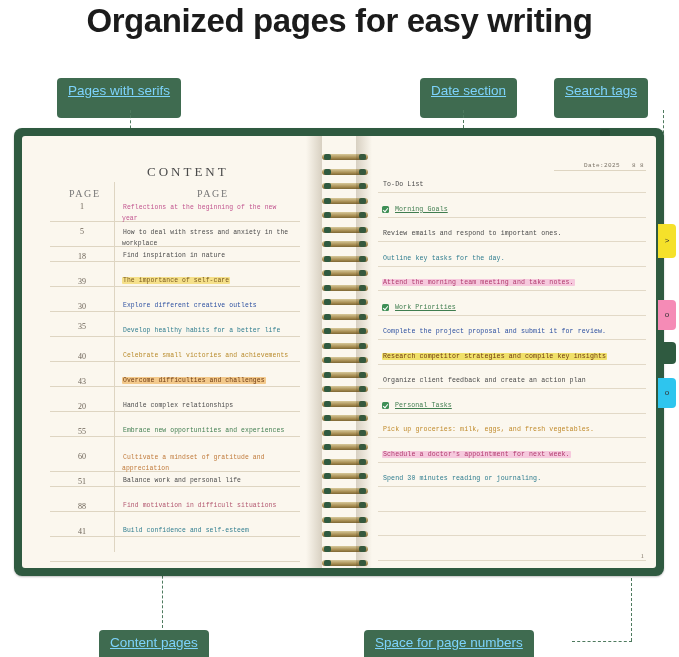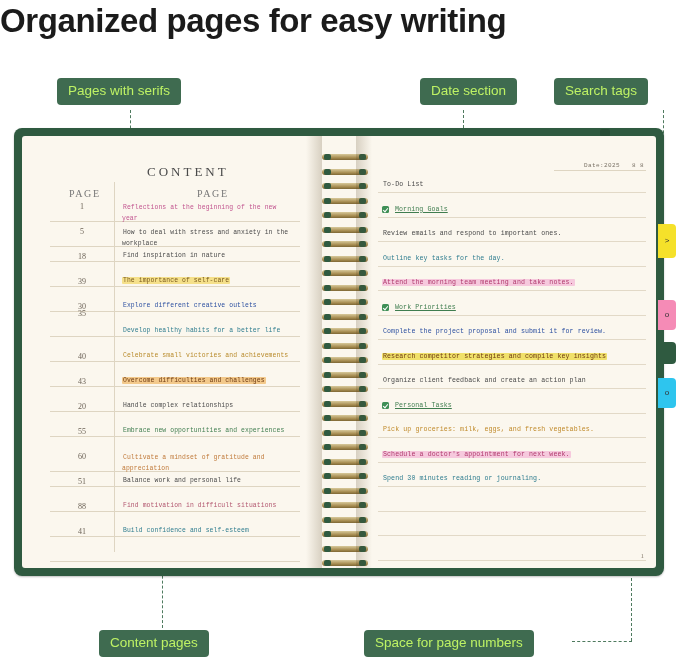--- a/index.html
+++ b/index.html
@@ -14,37 +14,39 @@
     position: relative;
     overflow: hidden;
   }
 
   
   .headline {
     position: absolute;
     top: 2px;
     left: 0;
     width: 679px;
+    text-align: center;
     font-size: 33px;
     font-weight: bold;
     color: #1b1b1b;
     letter-spacing: -0.4px;
     white-space: nowrap;
   }
 
   
   .callout {
     position: absolute;
     background: #3f6b50;
-    color: #bef264;
+    color: #7dd3fc;
     font-size: 13.5px;
-    padding: 6px 11px 7px 11px;
+    padding: 6px 11px 20px 11px;
     border-radius: 4px;
     white-space: nowrap;
     line-height: 1;
+    text-decoration: underline;
   }
   .c-serifs   { left: 57px;  top: 78px; }
   .c-date     { left: 411px; top: 78px; margin-left: 9px; }
   .c-tags     { left: 554px; top: 78px; }
   .c-content  { left: 99px;  top: 630px; }
   .c-pagenum  { left: 364px; top: 630px; }
 
   
   .leader {
     position: absolute;
@@ -322,21 +324,21 @@
           <div class="hline" style="top:125px"></div>
           <div class="toc-num" style="top:116px">18</div>
           <div class="toc-topic" style="top:116px; color:#4a4a4a;"><span class="hl" style="">Find inspiration in nature</span></div>
           <div class="hline" style="top:150px"></div>
           <div class="toc-num" style="top:141px">39</div>
           <div class="toc-topic" style="top:141px; color:#7a5a1e;"><span class="hl" style="background:#f5e08a;">The importance of self-care</span></div>
           <div class="hline" style="top:175px"></div>
           <div class="toc-num" style="top:166px">30</div>
           <div class="toc-topic" style="top:166px; color:#2b4fa0;"><span class="hl" style="">Explore different creative outlets</span></div>
           <div class="hline" style="top:200px"></div>
-          <div class="toc-num" style="top:173px">35</div>
+          <div class="toc-num" style="top:186px">35</div>
           <div class="toc-topic" style="top:191px; color:#2f7d8f;"><span class="hl" style="">Develop healthy habits for a better life</span></div>
           <div class="hline" style="top:225px"></div>
           <div class="toc-num" style="top:216px">40</div>
           <div class="toc-topic" style="top:216px; color:#b88a2a;"><span class="hl" style="">Celebrate small victories and achievements</span></div>
           <div class="hline" style="top:250px"></div>
           <div class="toc-num" style="top:241px">43</div>
           <div class="toc-topic" style="top:241px; color:#6e3a12;"><span class="hl" style="background:#f3c98b;">Overcome difficulties and challenges</span></div>
           <div class="hline" style="top:275px"></div>
           <div class="toc-num" style="top:266px">20</div>
           <div class="toc-topic" style="top:266px; color:#4a4a4a;"><span class="hl" style="">Handle complex relationships</span></div>

